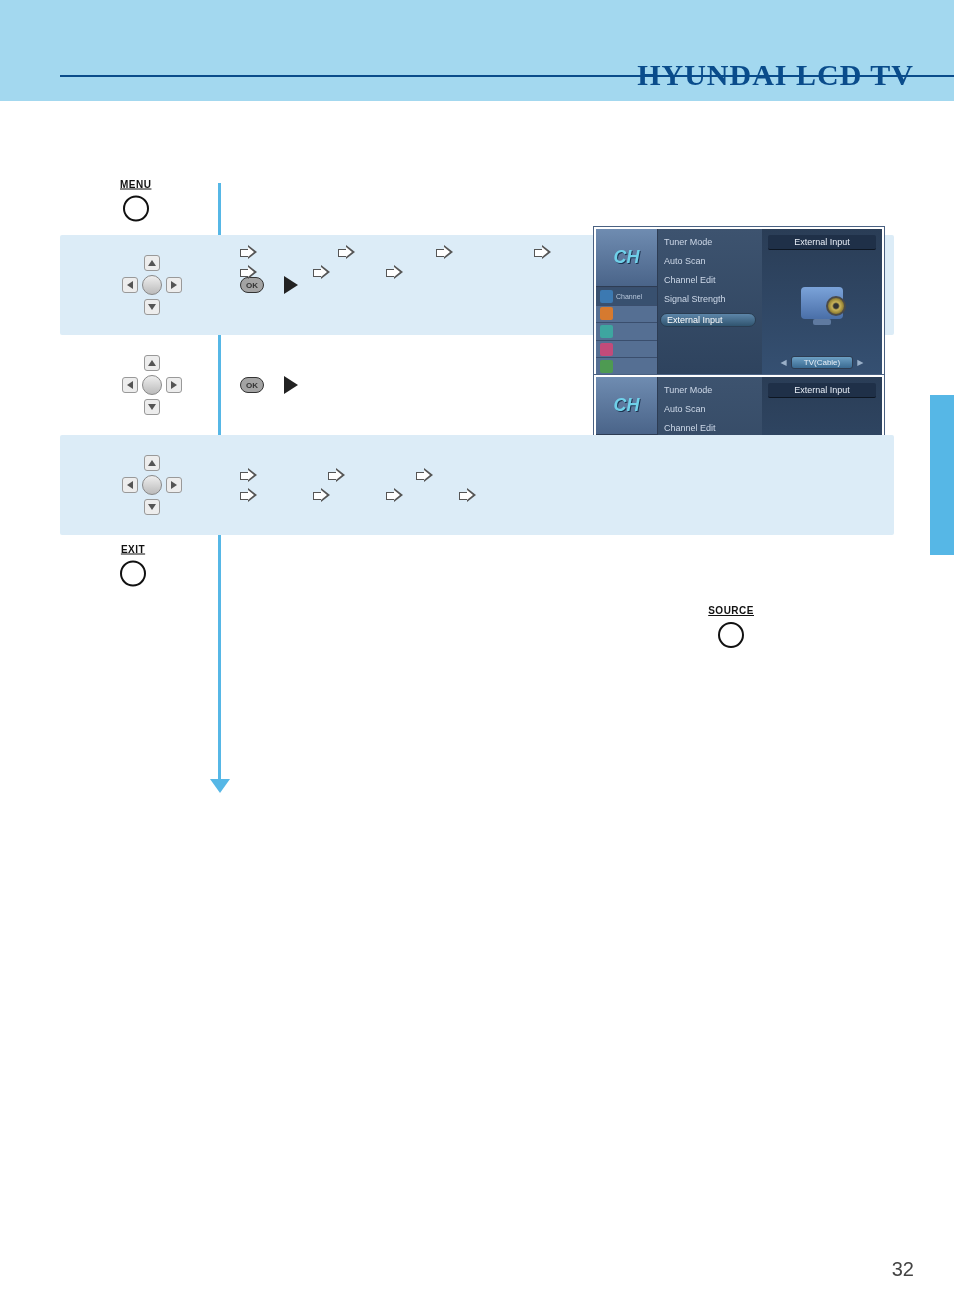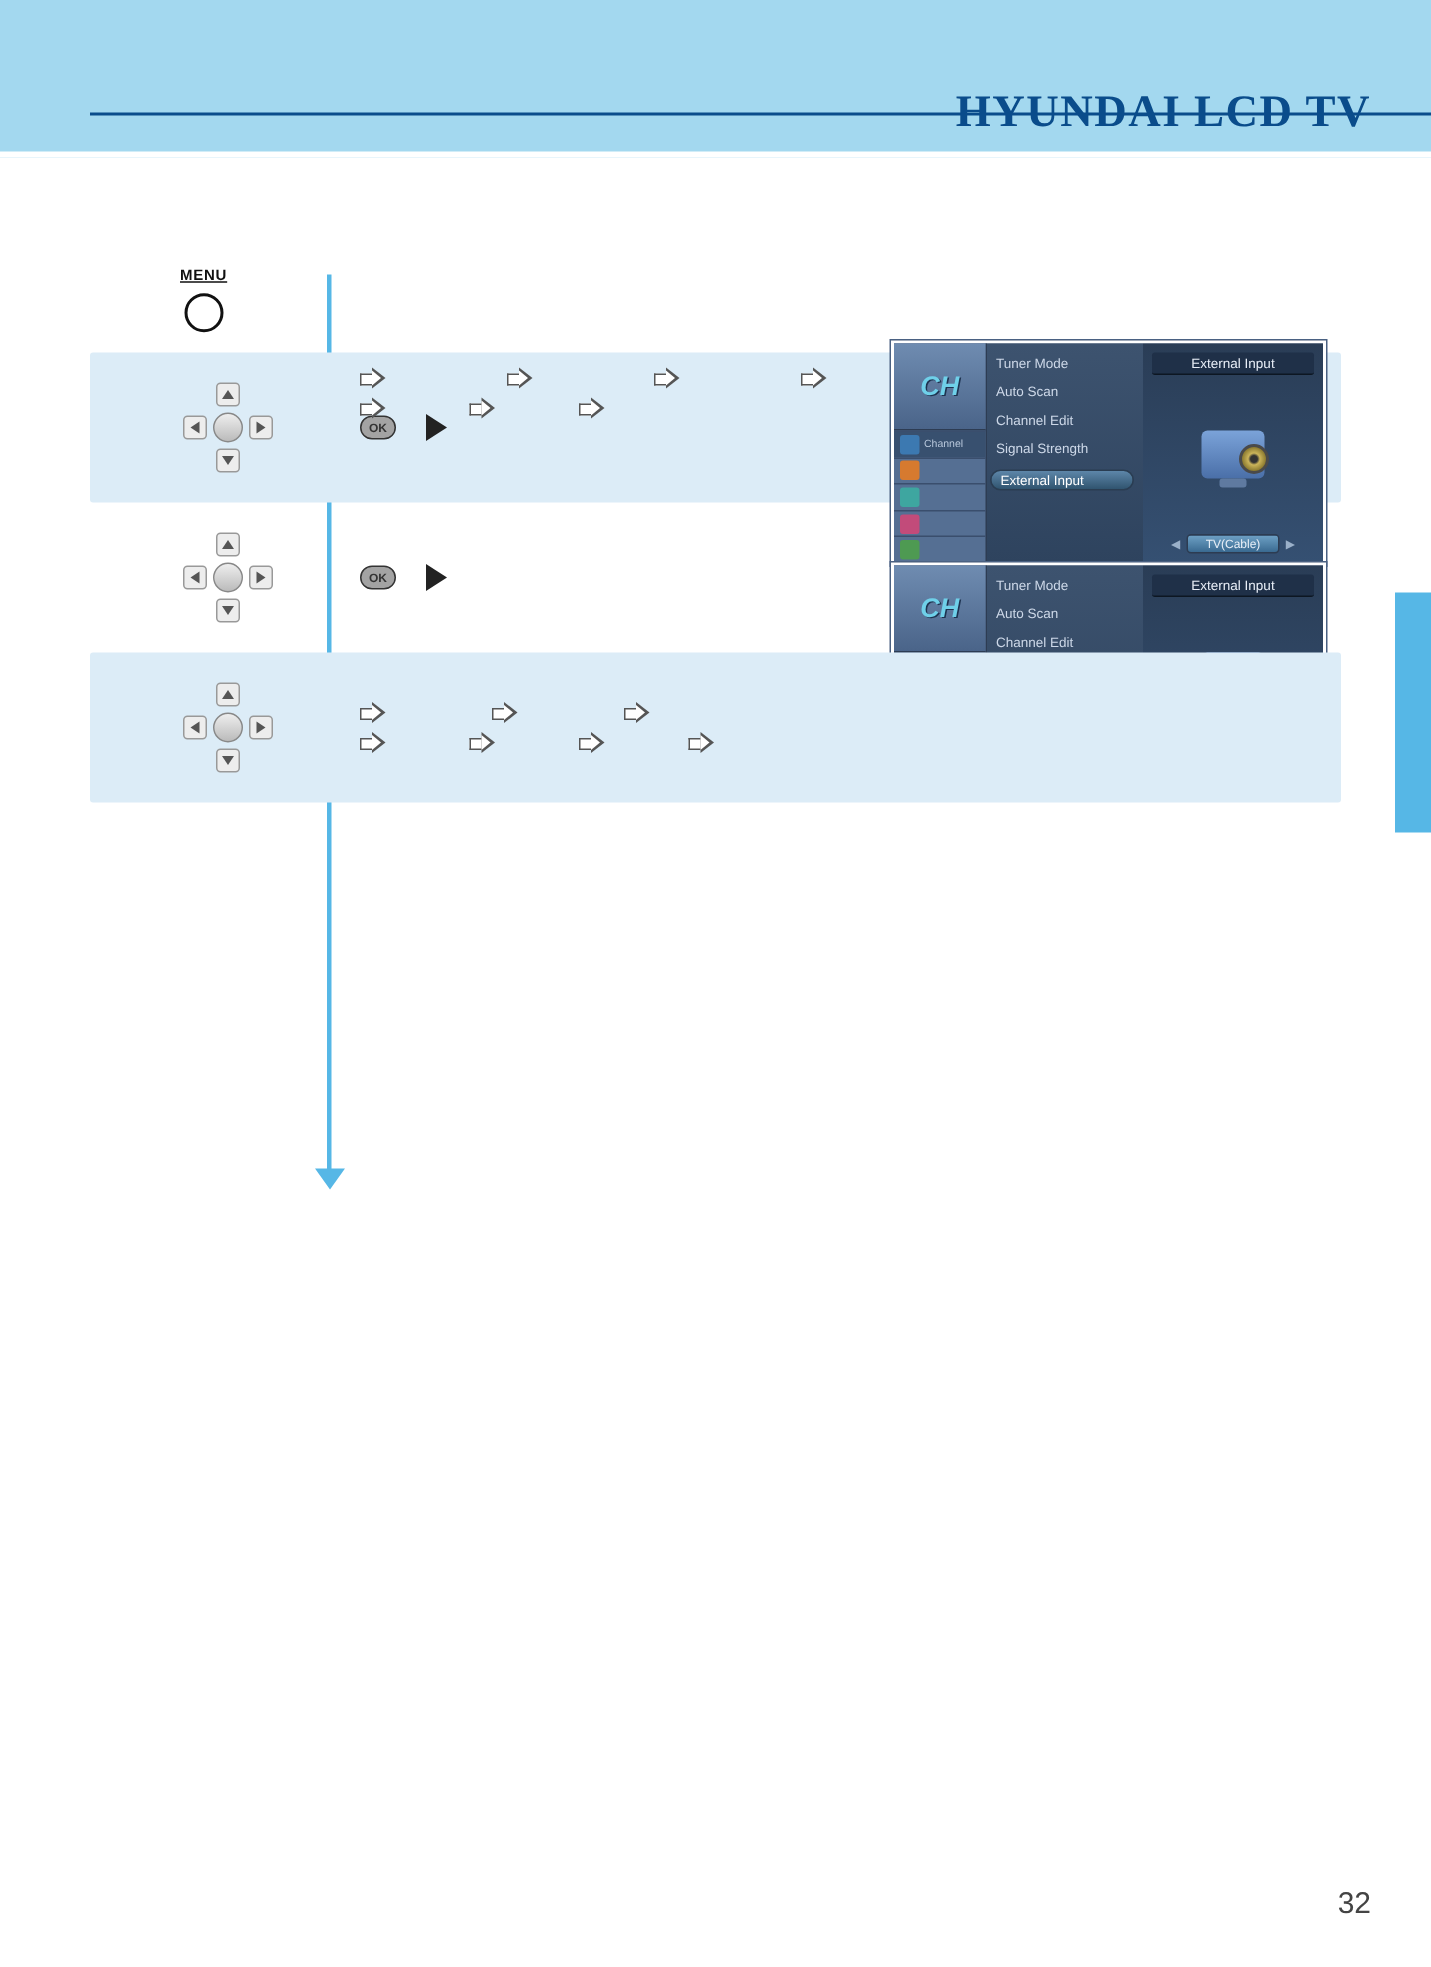--- a/index.html
+++ b/index.html
@@ -483,21 +483,37 @@
                 <span class="inner"></span>
               </span>
             <span class="hollow-arrow">
                 <span class="inner"></span>
               </span>
           </div>
         </div>
       </div>
     </div>
 
-
+    <div class="row" style="height:60px">
+      <div class="left-icon">
+        <div class="round-btn">
+          <span class="label">EXIT</span>
+          <span class="circle"></span>
+        </div>
+      </div>
+    </div>
+
+    <div class="source-row">
+      <div class="source-btn">
+        <div class="round-btn">
+          <span class="label">SOURCE</span>
+          <span class="circle"></span>
+        </div>
+      </div>
+    </div>
 
     <div class="multi-arrows">
       <div class="arrow-rows">
         <div class="arrow-line" style="gap:80px">
           <span class="hollow-arrow">
               <span class="inner"></span>
             </span>
           <span class="hollow-arrow">
               <span class="inner"></span>
             </span>

